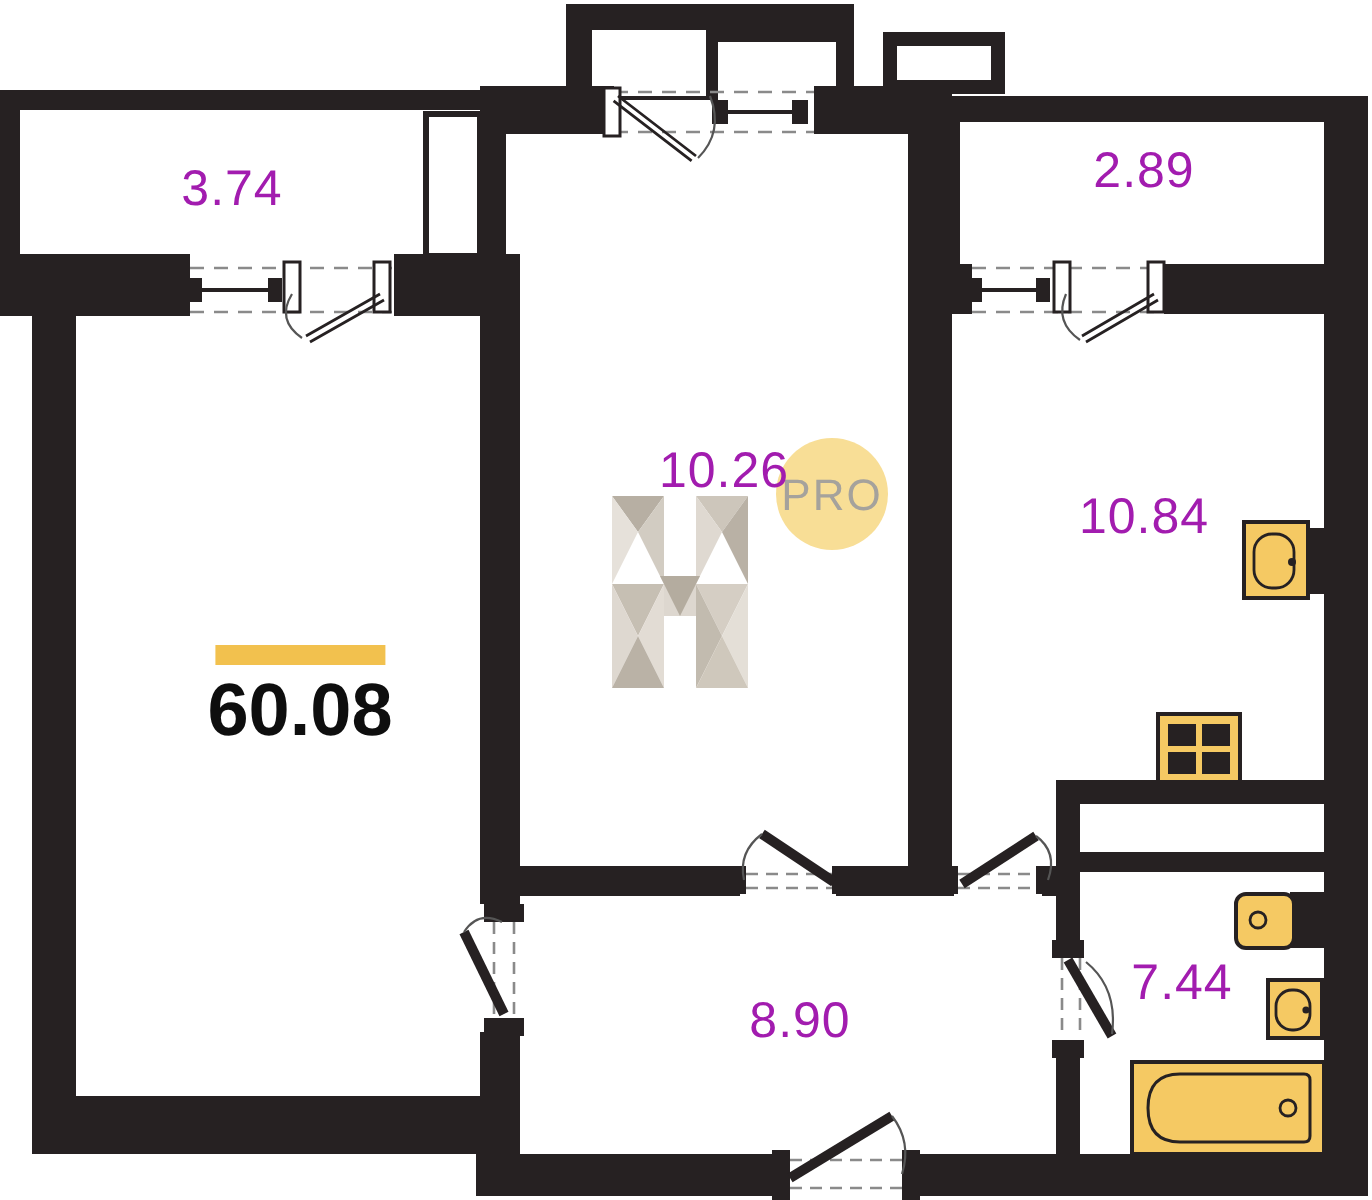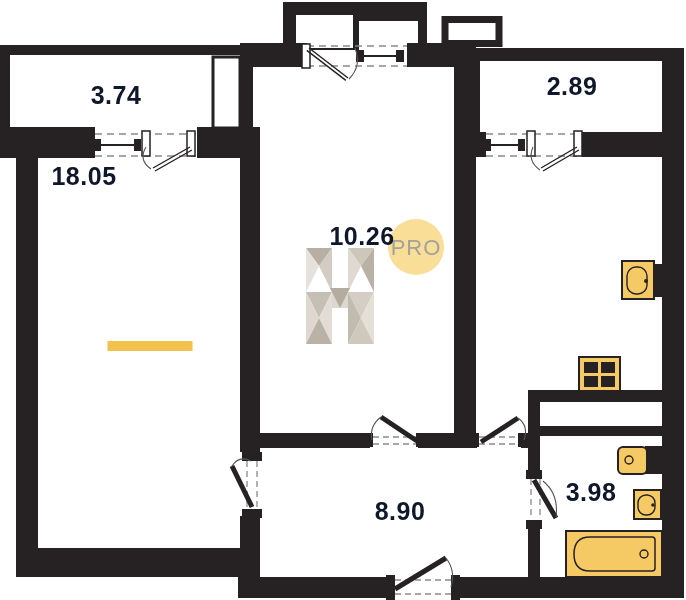--- a/index.html
+++ b/index.html
@@ -3,21 +3,21 @@
 <meta charset="utf-8">
 <style>
   html,body{margin:0;padding:0;background:#ffffff;}
   .plan{
     position:relative;width:686px;height:600px;background:#fff;
     font-family:"Liberation Sans", sans-serif;overflow:hidden;
   }
   .plan svg{position:absolute;left:0;top:0;}
   .room-label{
     position:absolute;transform:translate(-50%,-50%);
-    font-size:25px;color:#0f172a;letter-spacing:.5px;white-space:nowrap;z-index:5;font-weight:bold;
+    font-size:25px;color:#a21caf;letter-spacing:.5px;white-space:nowrap;z-index:5;
   }
   .total-wrap{position:absolute;left:150px;top:348px;transform:translate(-50%,-50%);
     text-align:center;z-index:5;}
   .total-bar{width:85px;height:10px;background:#F2C14E;margin:0 auto 4px auto;}
   .total-label{font-size:37px;font-weight:700;color:#0e0e0e;line-height:1;}
 </style>
 </head>
 <body>
 
 <div class="plan">
@@ -190,23 +190,24 @@
       <polygon points="68,44 68,96 55,70" fill="#e4dfd7"></polygon>
       <polygon points="55,70 68,96 42,96" fill="#cfc8bc"></polygon>
       <polygon points="26,40 42,40 42,60 26,60" fill="#ddd7cf"></polygon>
       <polygon points="24,40 44,40 34,60" fill="#b4ac9f"></polygon>
     </g>
     <text x="416" y="255" text-anchor="middle" font-family="Liberation Sans, sans-serif" font-size="22" letter-spacing="1" fill="#a5a29c">PRO</text>
   </g>
 </svg>
 
   <div class="room-label" style="left:116px;top:95px">3.74</div>
-  <div class="room-label" style="left:84px;top:176px">18.05</div>
   <div class="room-label" style="left:362px;top:236px">10.26</div>
   <div class="room-label" style="left:572px;top:86px">2.89</div>
+  <div class="room-label" style="left:572px;top:259px">10.84</div>
   <div class="room-label" style="left:400px;top:511px">8.90</div>
-  <div class="room-label" style="left:591px;top:492px">3.98</div>
+  <div class="room-label" style="left:591px;top:492px">7.44</div>
 
   <div class="total-wrap">
     <div class="total-bar"></div>
+    <div class="total-label">60.08</div>
   </div>
 
 </div>
 
 </body></html>

